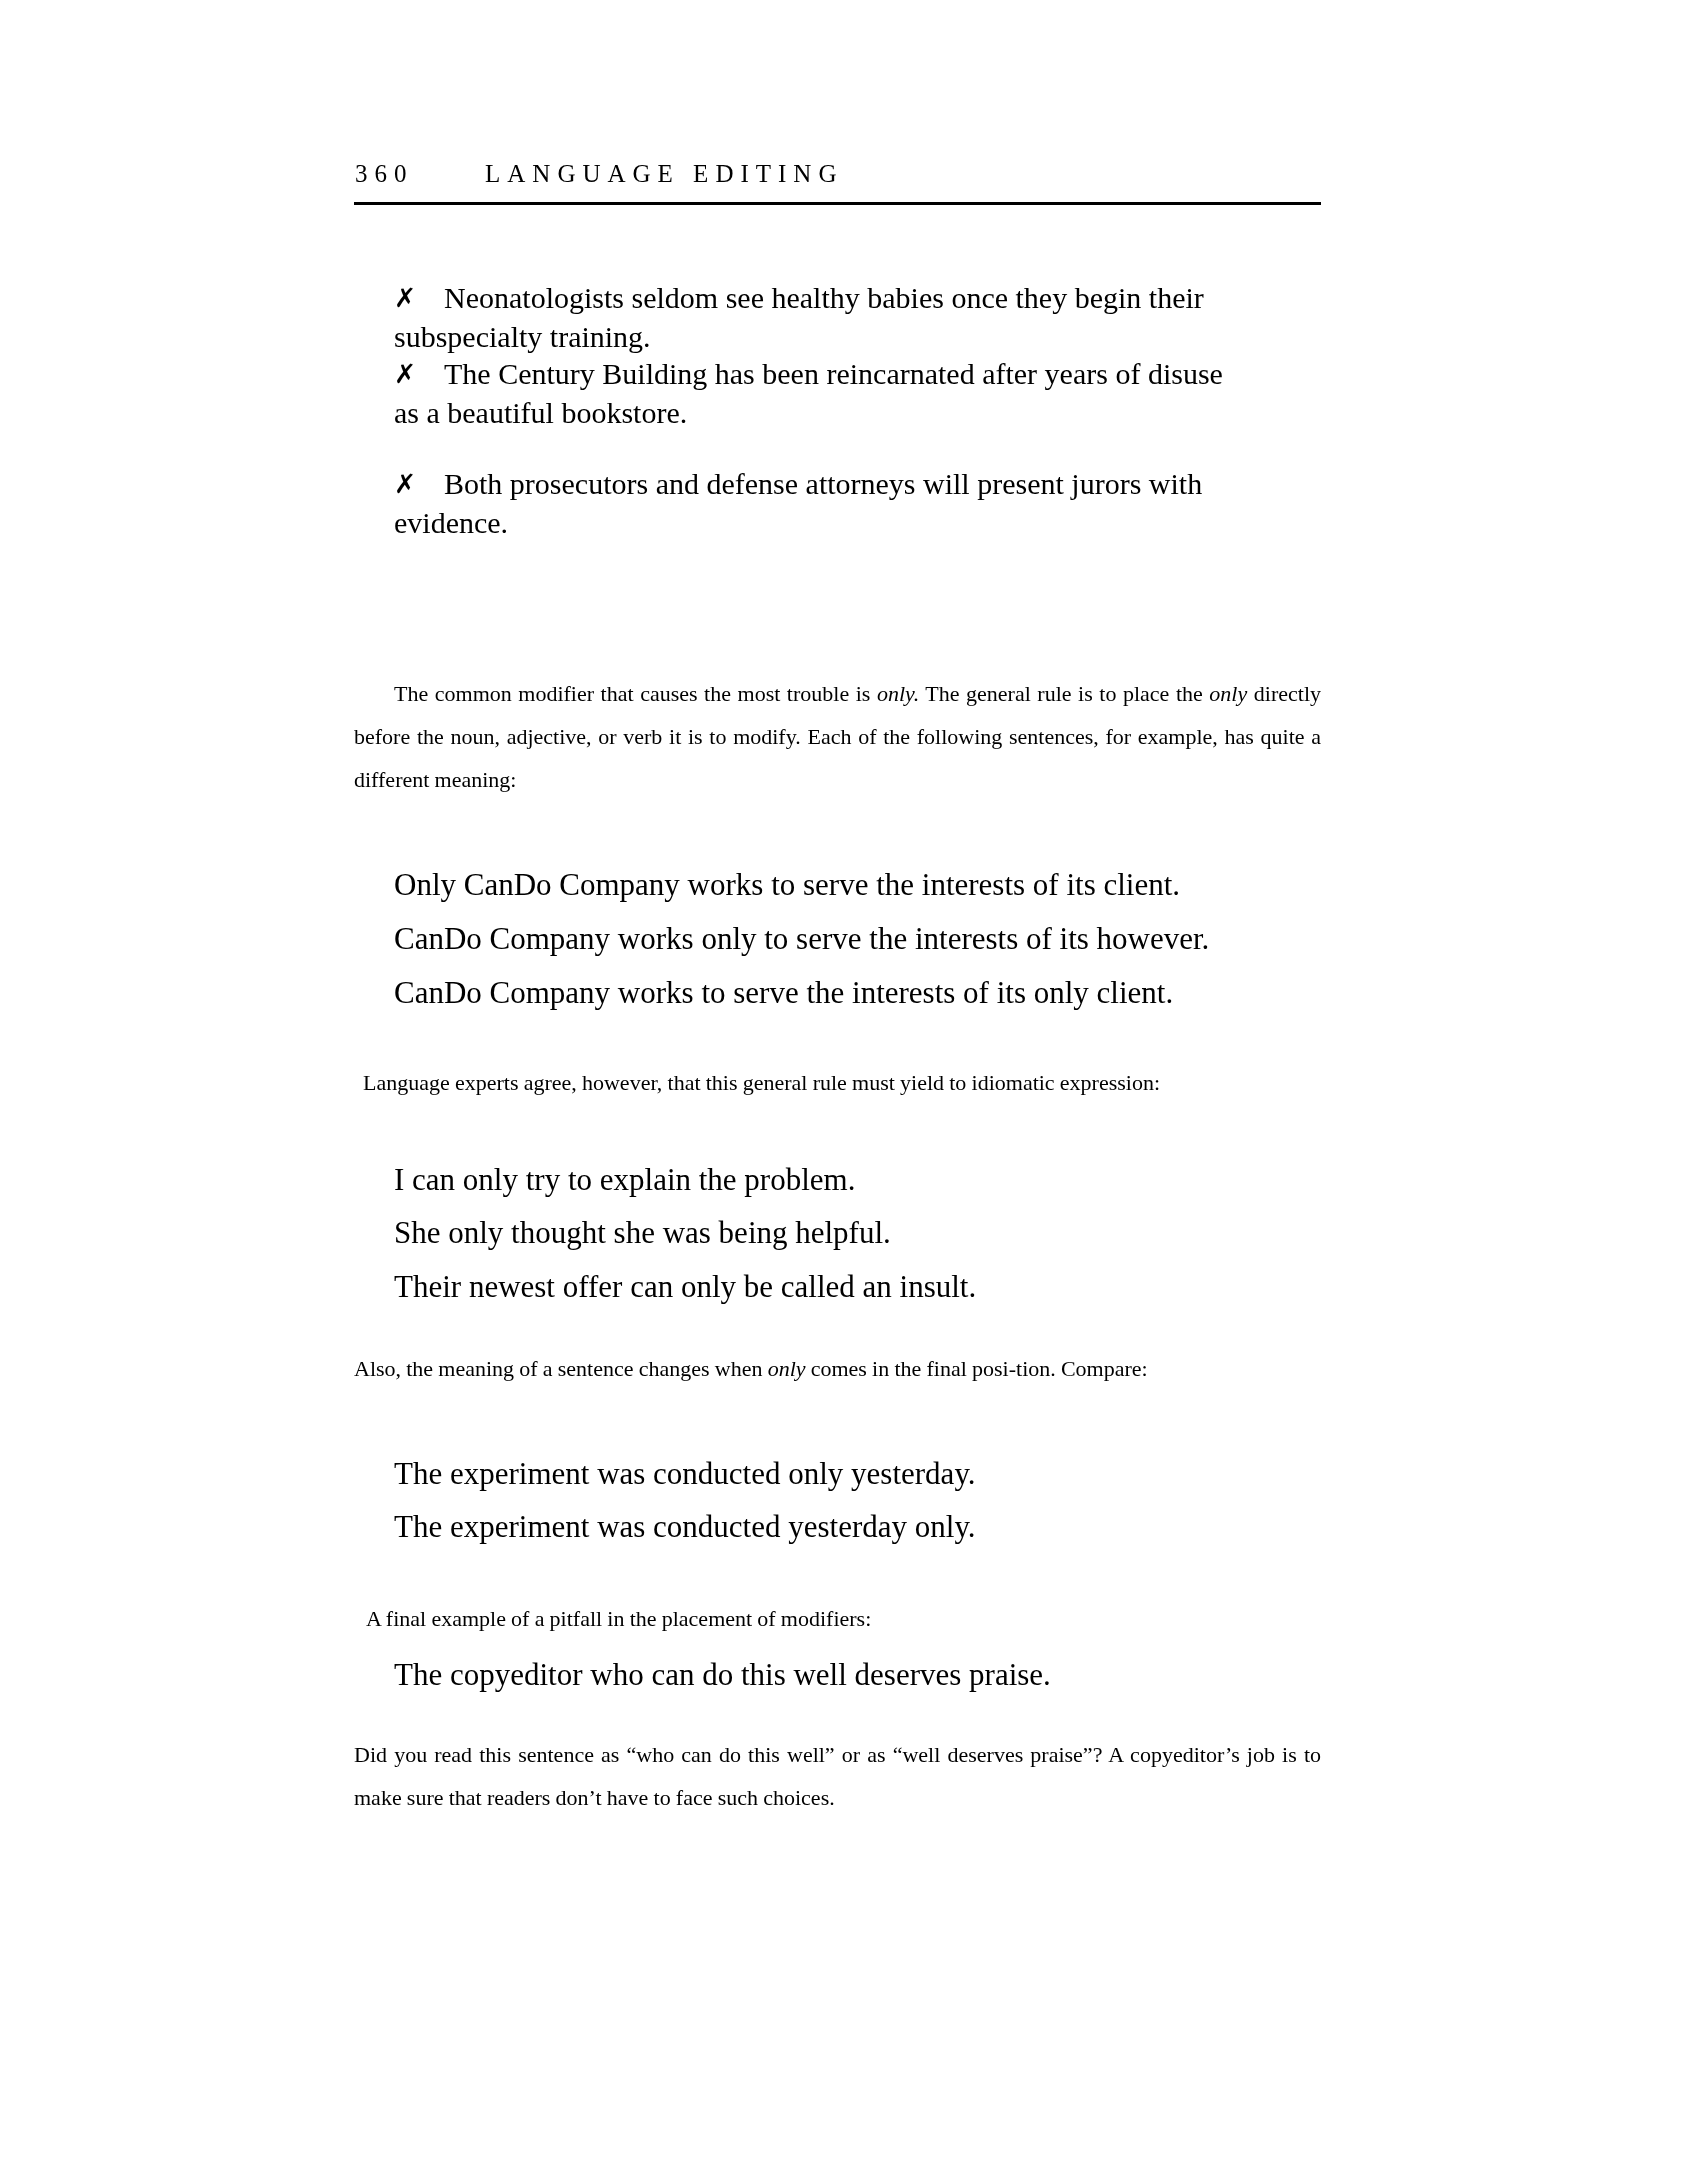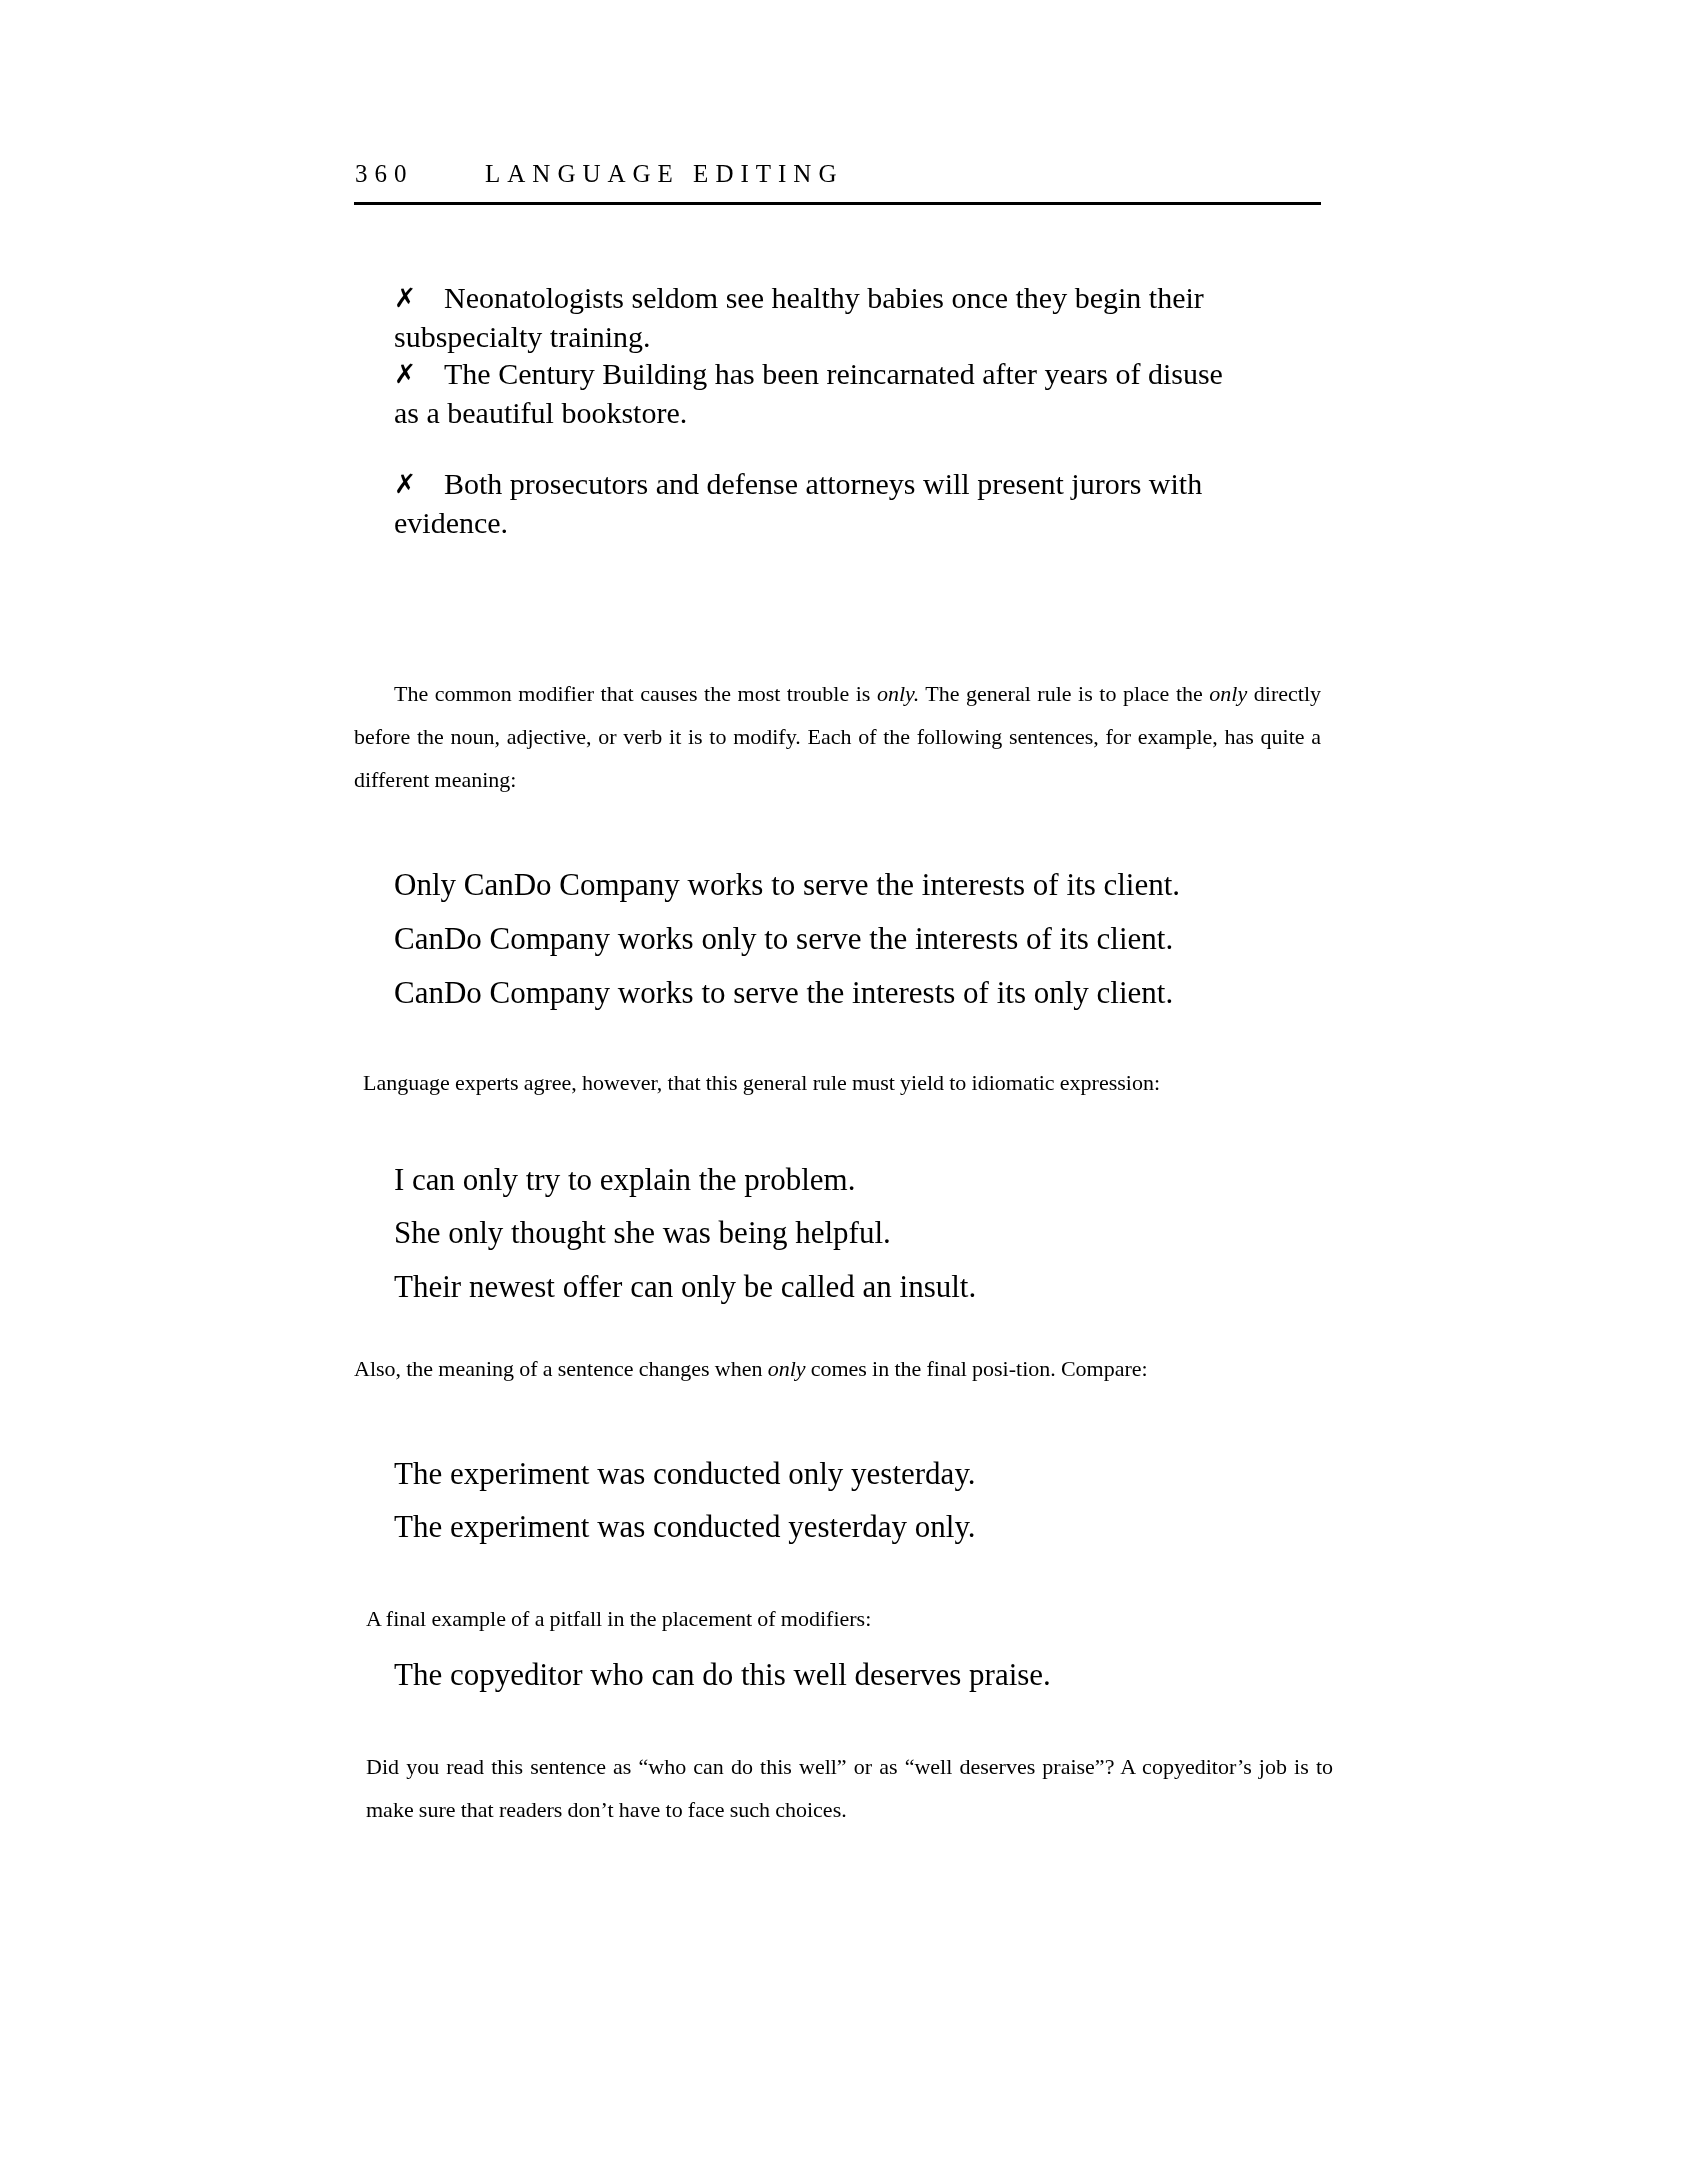--- a/index.html
+++ b/index.html
@@ -49,34 +49,34 @@
     <span>as a beautiful bookstore.</span>
   </div>
   <div class="wrong-item" style="top:464px">
     <span class="wrong-mark">✗</span><span>Both prosecutors and defense attorneys will present jurors with</span><br>
     <span>evidence.</span>
   </div>
 
   <p class="block indent-first last-left" style="top:672px; margin:0"><span>The common modifier that causes the most trouble is </span><span class="it">only.</span><span> The general rule is to place the </span><span class="it">only</span><span> directly before the noun, adjective, or verb it is to modify. Each of the following sentences, for example, has quite a different meaning:</span></p>
 
   <div class="example" style="top:865px">Only CanDo Company works to serve the interests of its client.</div>
-  <div class="example" style="top:919px">CanDo Company works only to serve the interests of its client.</div>
+  <div class="example" style="top:919px">CanDo Company works only to serve the interests of its however.</div>
   <div class="example" style="top:973px">CanDo Company works to serve the interests of its only client.</div>
 
   <p class="block last-left" style="top:1052px; margin:9px"><span>Language experts agree, however, that this general rule must yield to idiomatic expression:</span></p>
 
   <div class="example" style="top:1160px">I can only try to explain the problem.</div>
   <div class="example" style="top:1213px">She only thought she was being helpful.</div>
   <div class="example" style="top:1267px">Their newest offer can only be called an insult.</div>
 
   <p class="block last-left" style="top:1347px; margin:0"><span>Also, the meaning of a sentence changes when </span><span class="it">only</span><span> comes in the final posi-­tion. Compare:</span></p>
 
   <div class="example" style="top:1454px">The experiment was conducted only yesterday.</div>
   <div class="example" style="top:1507px">The experiment was conducted yesterday only.</div>
 
   <p class="block last-left" style="top:1585px; margin:12px"><span>A final example of a pitfall in the placement of modifiers:</span></p>
 
   <div class="example" style="top:1655px">The copyeditor who can do this well deserves praise.</div>
 
-  <p class="block last-left" style="top:1733px; margin:12px"><span>Did you read this sentence as “who can do this well” or as “well deserves praise”? A copyeditor’s job is to make sure that readers don’t have to face such choices.</span></p>
+  <p class="block last-left" style="top:1733px; margin:0"><span>Did you read this sentence as “who can do this well” or as “well deserves praise”? A copyeditor’s job is to make sure that readers don’t have to face such choices.</span></p>
 
 </div>
 
 
 </body></html>

